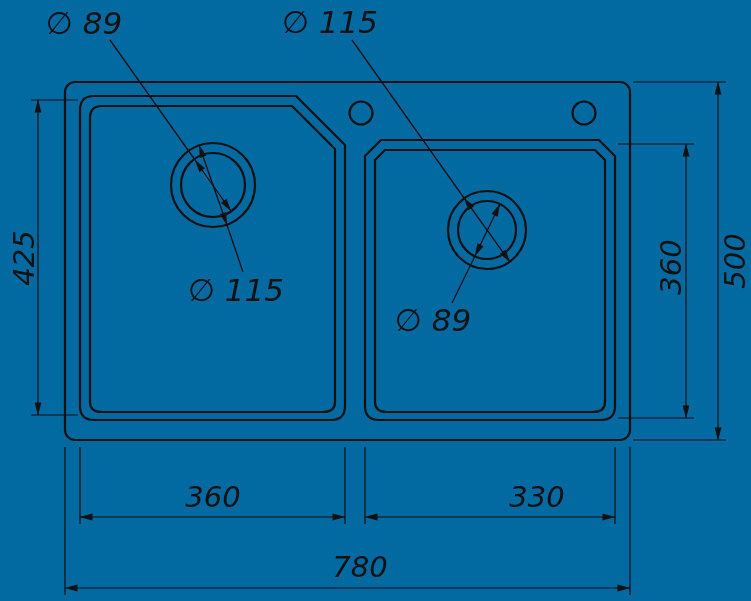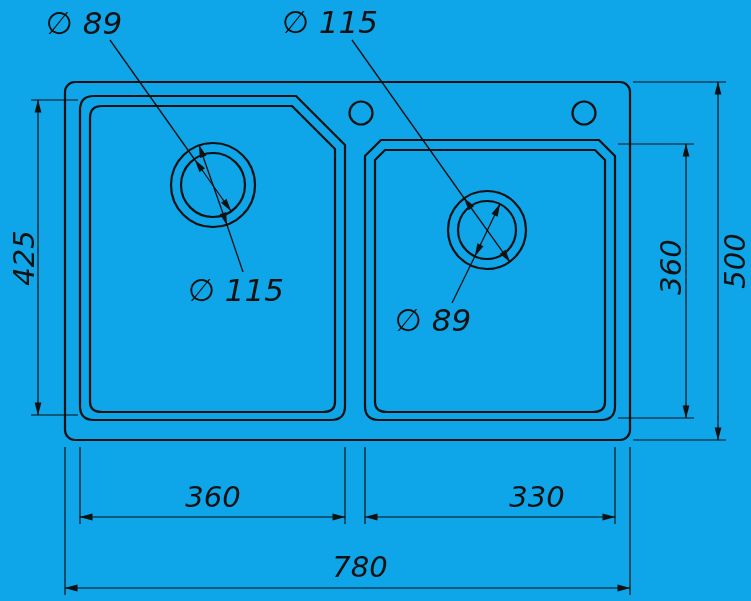--- a/index.html
+++ b/index.html
@@ -4,21 +4,21 @@
 <style>
   html, body {
     margin: 0;
     padding: 0;
     background: #ffffff;
   }
   .stage {
     position: relative;
     width: 751px;
     height: 601px;
-    background: #0ea5e9;
+    background: #0369a1;
     overflow: hidden;
   }
   svg { display: block; }
   .outline   { fill: none; stroke: #111111; stroke-width: 2.2; stroke-linejoin: round; }
   .thin      { fill: none; stroke: #111111; stroke-width: 1.2; }
   .leader    { fill: none; stroke: #111111; stroke-width: 1.3; }
   .dim-text  {
     font-family: "DejaVu Sans", "Liberation Sans", sans-serif;
     font-style: italic;
     font-size: 29px;

